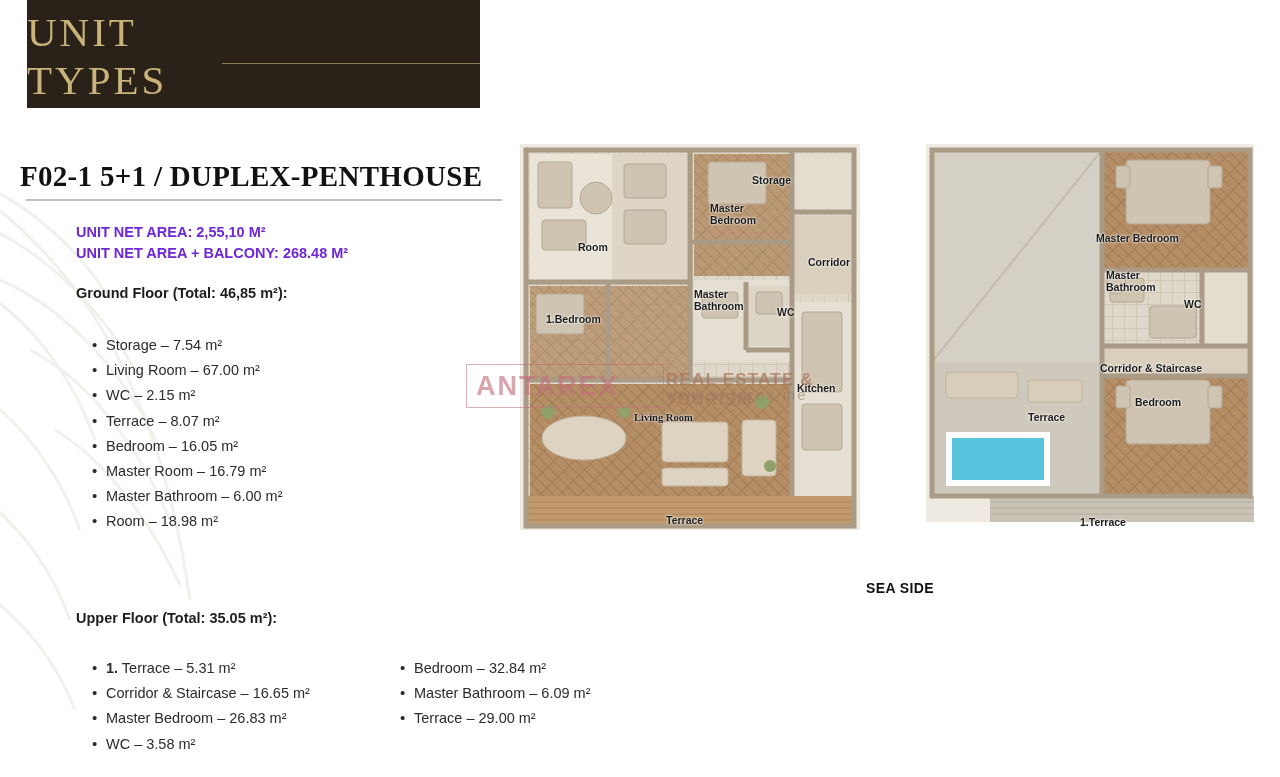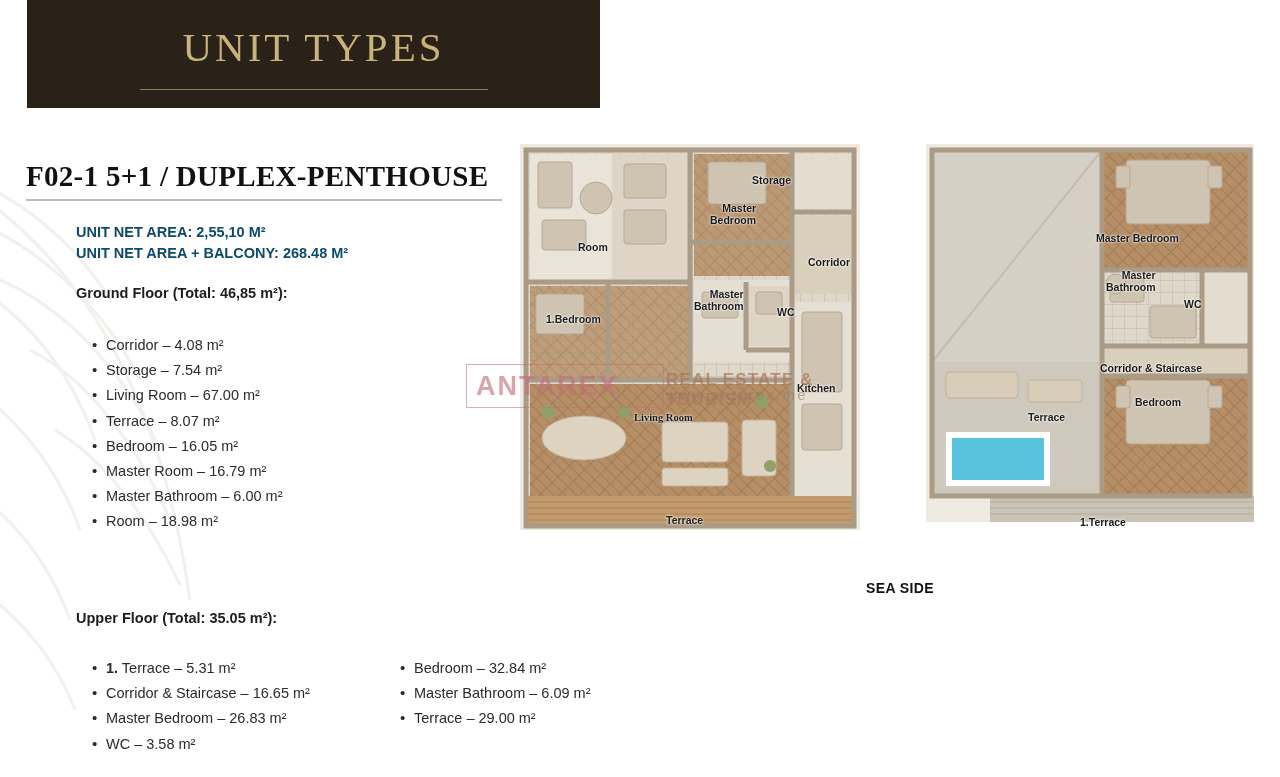--- a/index.html
+++ b/index.html
@@ -22,45 +22,44 @@
     top: 130px;
     width: 420px;
     height: 620px;
     opacity: 0.10;
     pointer-events: none;
   }
   .header-banner {
     position: absolute;
     left: 27px;
     top: 0;
-    width: 573px;
+    width: 453px;
     height: 108px;
     background: #2a2119;
     display: flex;
-    flex-direction: column;
-    justify-content: center;
+    flex-direction: row;
     align-items: center;
   }
   .header-banner .title {
     font-family: "Liberation Serif", serif;
     font-size: 41px;
     letter-spacing: 3px;
     color: #c8b37a;
     margin-top: 4px;
   }
   .header-banner .rule {
     width: 348px;
     height: 1px;
     background: #8d7c55;
     margin-top: 18px;
   }
 
   .unit-title {
     position: absolute;
-    left: 26px;
+    left: 20px;
     top: 160px;
     font-family: "Liberation Serif", serif;
     font-weight: bold;
     font-size: 29px;
     letter-spacing: 0.3px;
     color: #111;
     white-space: nowrap;
   }
   .unit-title-rule {
     position: absolute;
@@ -72,21 +71,21 @@
     opacity: .55;
   }
 
   .area-block {
     position: absolute;
     left: 76px;
     top: 222px;
     font-size: 14.5px;
     font-weight: bold;
     line-height: 21px;
-    color: #0c4a6e;
+    color: #6d28d9;
   }
 
   .floor-heading {
     position: absolute;
     font-size: 14.5px;
     font-weight: bold;
     color: #1d1d1b;
   }
   #ground-heading { left: 76px; top: 285px; }
   #upper-heading  { left: 76px; top: 610px; }
@@ -125,21 +124,21 @@
   #plan-ground { left: 512px; top: 136px; width: 356px; height: 406px; }
   #plan-upper  { left: 920px; top: 136px; width: 340px; height: 396px; }
 
   .plan svg { display: block; }
 
   .plan-label {
     position: absolute;
     font-size: 10.5px;
     font-weight: bold;
     color: #1a1a1a;
-    text-align: right;
+    text-align: left;
     line-height: 12px;
     white-space: pre-line;
     text-shadow: 0 0 3px rgba(255,255,255,.85), 0 0 2px rgba(255,255,255,.9);
   }
 
   .sea-side {
     position: absolute;
     left: 866px;
     top: 580px;
     font-size: 14px;
@@ -214,23 +213,23 @@
 <div class="unit-title">F02-1 5+1 / DUPLEX-PENTHOUSE</div>
 <div class="unit-title-rule"></div>
 
 <div class="area-block">
   <div>UNIT NET AREA: 2,55,10 M²</div>
   <div>UNIT NET AREA + BALCONY: 268.48 M²</div>
 </div>
 
 <div class="floor-heading" id="ground-heading">Ground Floor (Total: 46,85 m²):</div>
 <ul class="room-list" id="ground-list">
-    <li>Corridor – 4.08 m²</li>
     <li>Storage – 7.54 m²</li>
     <li>Living Room – 67.00 m²</li>
+    <li>WC – 2.15 m²</li>
     <li>Terrace – 8.07 m²</li>
     <li>Bedroom – 16.05 m²</li>
     <li>Master Room – 16.79 m²</li>
     <li>Master Bathroom – 6.00 m²</li>
     <li>Room – 18.98 m²</li>
   </ul>
 
 <div class="floor-heading" id="upper-heading">Upper Floor (Total: 35.05 m²):</div>
 <ul class="room-list" id="upper-list-1">
     <li><span class="lead-num">1.</span> Terrace – 5.31 m²</li>

